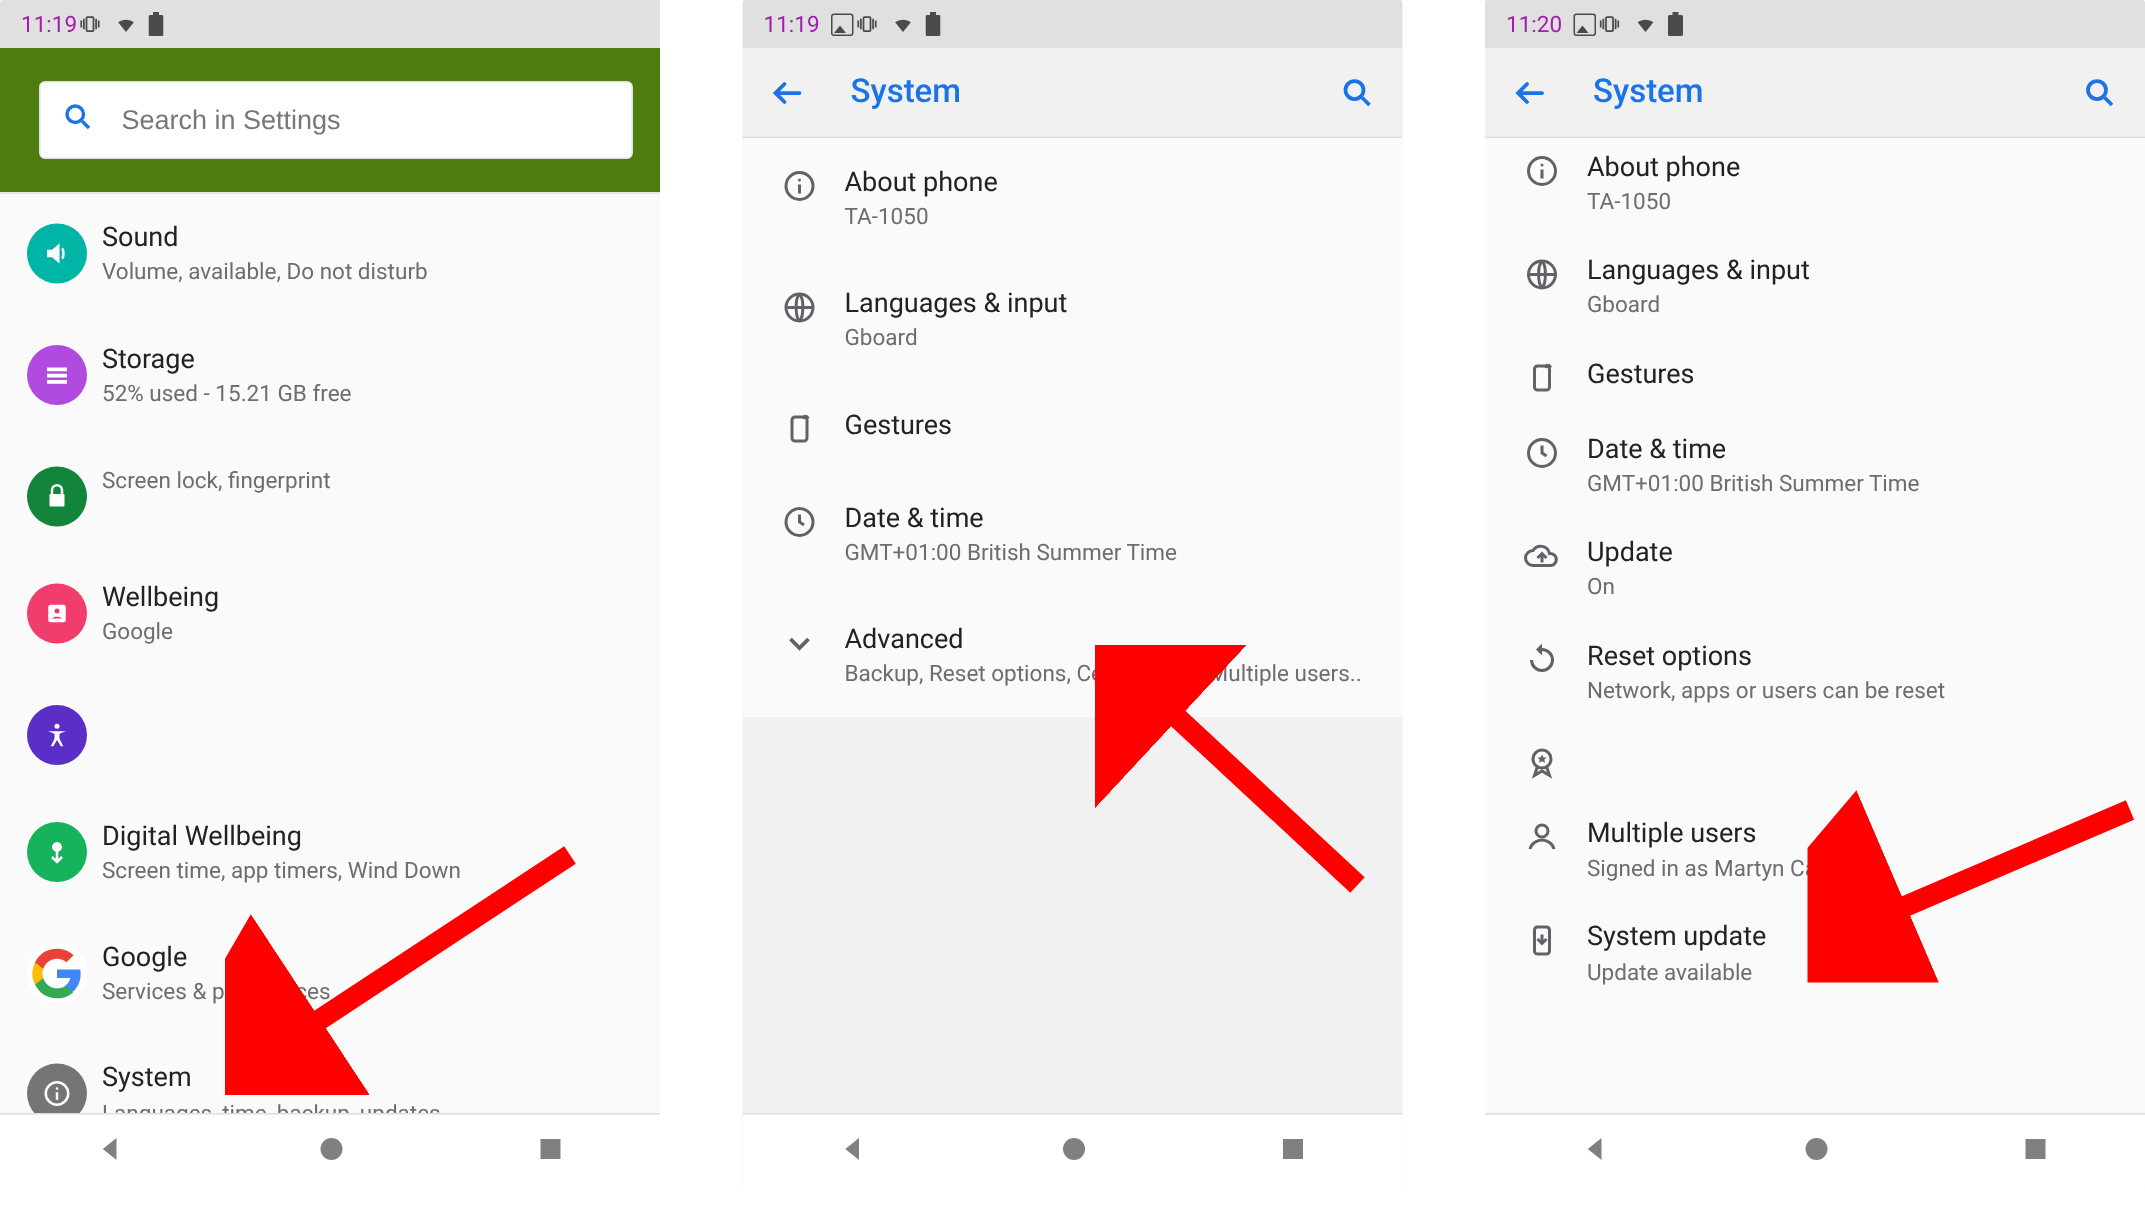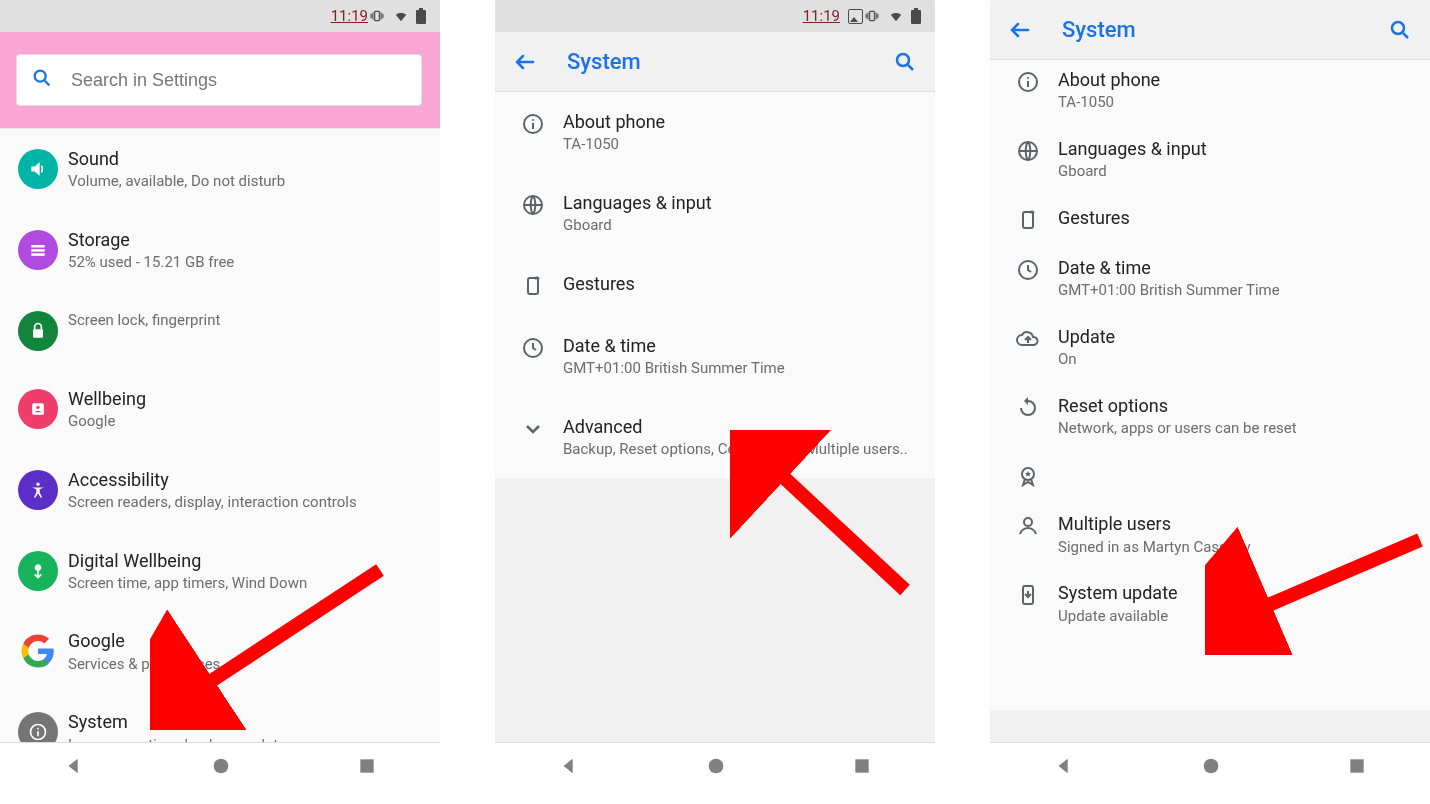--- a/index.html
+++ b/index.html
@@ -20,25 +20,24 @@
     position: relative;
     overflow: hidden;
     border-radius: 2px;
   }
   
   .statusbar {
     height: 32px;
     background: #e0e0e0;
     display: flex;
     align-items: center;
-    justify-content: flex-end;
+    justify-content: flex-start;
     padding: 0 14px;
     font-size: 15px;
-    color: #7f1d1d;
-    text-decoration: underline;
+    color: #a21caf;
   }
   .statusbar-left { display:flex; align-items:center; gap:8px; }
   .statusbar-right { display:flex; align-items:center; gap:6px; }
   .statusbar svg { display:block; }
   .img-icon {
     width: 15px; height: 15px;
     border: 1.5px solid #4a4a4a;
     border-radius: 2px;
     position: relative;
   }
@@ -64,22 +63,22 @@
     color: #1a73e8;
     font-size: 22px;
     font-weight: 500;
     margin-left: 30px;
     flex: 0 0 auto;
   }
   .appbar .spacer { flex:1; }
   .appbar .back svg, .appbar .search-btn svg { display:block; }
   
   .search-card-area {
-    padding: 22px 18px 22px 16px;
-    background: #f9a8d4;
+    padding: 22px 18px 22px 26px;
+    background: #4d7c0f;
     border-bottom: 1px solid #e6e6e6;
   }
   .search-card {
     height: 52px;
     border: 1px solid #e0e0e0;
     border-radius: 4px;
     background: #fff;
     display:flex;
     align-items:center;
     padding: 0 14px;
@@ -248,24 +247,20 @@
     </div>
     <div class="row">
       <div class="icon-col">
           <div class="circle" style="background:#5b2ec7">
         <svg width="20" height="20" viewBox="0 0 24 24" fill="#fff">
               <circle cx="12" cy="5" r="2"></circle>
               <path d="M5 9h14l-5 2v4l3 6h-2l-3-5-3 5H7l3-6v-4L5 9z"></path>
             </svg>
       </div>
         </div>
-      <div class="text-col">
-        <div class="title-text">Accessibility</div>
-        <div class="sub-text">Screen readers, display, interaction controls</div>
-      </div>
     </div>
     <div class="row">
       <div class="icon-col">
           <div class="circle" style="background:#17b25c">
         <svg width="20" height="20" viewBox="0 0 24 24" fill="#fff">
               <path d="M12 4c2 0 4 2 4 4s-2 4-4 4-4-2-4-4 2-4 4-4z"></path>
               <path d="M12 12v8M8 16l4 4 4-4" fill="none" stroke="#fff" stroke-width="2"></path>
             </svg>
       </div>
         </div>
@@ -450,20 +445,45 @@
     <defs>
         <marker id="ah2" markerWidth="12" markerHeight="12" refX="2" refY="6" orient="auto">
           <path d="M0 0L12 6L0 12z" fill="#ff0000"></path>
         </marker>
       </defs>
     <line x1="175" y1="160" x2="35" y2="30" stroke="#ff0000" stroke-width="14" marker-end="url(#ah2)"></line>
   </svg>
 </div>
 
 <div class="phone">
+  <div class="statusbar">
+    <div class="statusbar-left">
+      <span>11:20</span>
+      <span class="img-icon"></span>
+    </div>
+    <div class="statusbar-right">
+      <span>
+          <svg width="18" height="14" viewBox="0 0 24 24" fill="none" stroke="#4a4a4a" stroke-width="2">
+            <path d="M2 8v8M5 6v12M19 6v12M22 8v8"></path>
+            <rect x="8" y="4" width="8" height="16" rx="1"></rect>
+          </svg>
+        </span>
+      <span>
+          <svg width="18" height="14" viewBox="0 0 24 24" fill="#4a4a4a">
+            <path d="M12 21l9-11c-5-4-13-4-18 0l9 11z"></path>
+          </svg>
+        </span>
+      <span>
+          <svg width="10" height="16" viewBox="0 0 10 16" fill="#4a4a4a">
+            <rect x="0" y="2" width="10" height="14" rx="1"></rect>
+            <rect x="3" y="0" width="4" height="2"></rect>
+          </svg>
+        </span>
+    </div>
+  </div>
 
   <div class="appbar">
     <span class="back">
       <svg width="24" height="24" viewBox="0 0 24 24" fill="none" stroke="#1a73e8" stroke-width="2.5" stroke-linecap="round">
           <path d="M20 12H4M10 6l-6 6 6 6"></path>
         </svg>
     </span>
     <span class="title">System</span>
     <span class="spacer"></span>
     <span class="search-btn">

